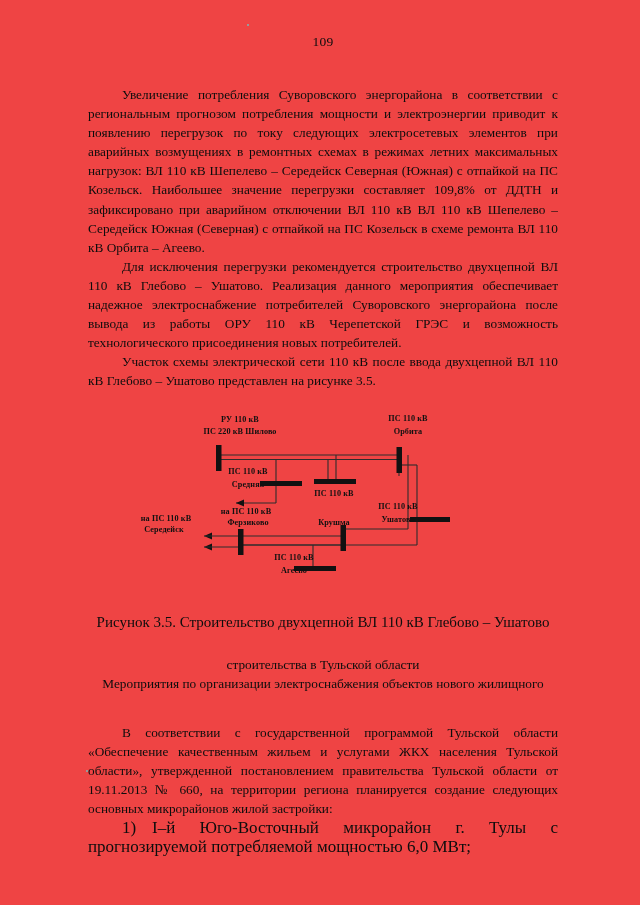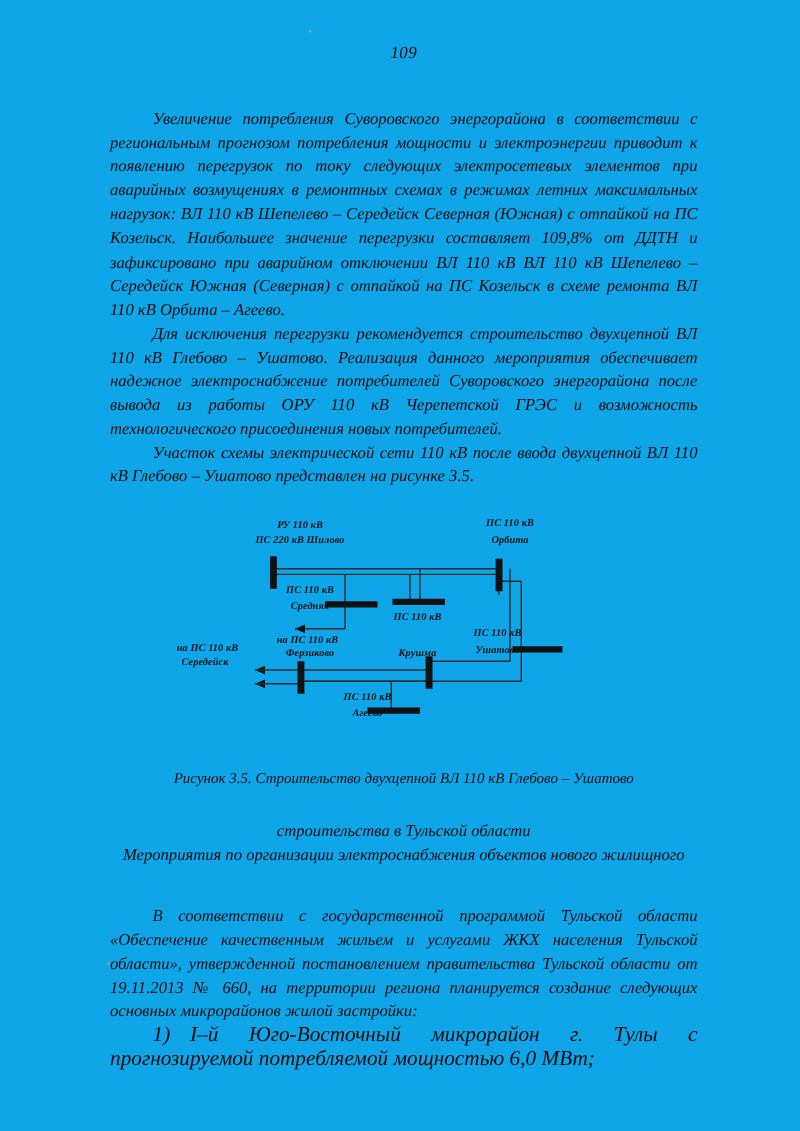--- a/index.html
+++ b/index.html
@@ -12,22 +12,21 @@
     width: 640px;
     height: 905px;
     position: relative;
     overflow: hidden;
     font-family: "Liberation Serif", "DejaVu Serif", serif;
     color: #0d0d0d;
   }
   .page {
     position: absolute;
     inset: 0;
-    background: #0ea5e9;
-    font-style: italic;
+    background: #ef4444;
   }
   .content {
     position: absolute;
     left: 88px;
     top: 0;
     width: 470px;
   }
   .page-number {
     text-align: center;
     font-size: 13.5px;
@@ -47,21 +46,21 @@
     margin-top: 19px;
   }
   .heading-center {
     text-align: center;
     font-size: 13.3px;
     line-height: 19.1px;
     margin: 0;
   }
   .caption {
     text-align: center;
-    font-size: 12px;
+    font-size: 15px;
     line-height: 17px;
     margin: 0;
   }
   .list-par {
     font-size: 17px;
     line-height: 19.1px;
     text-align: justify;
     margin: 0;
     text-indent: 0;
   }

